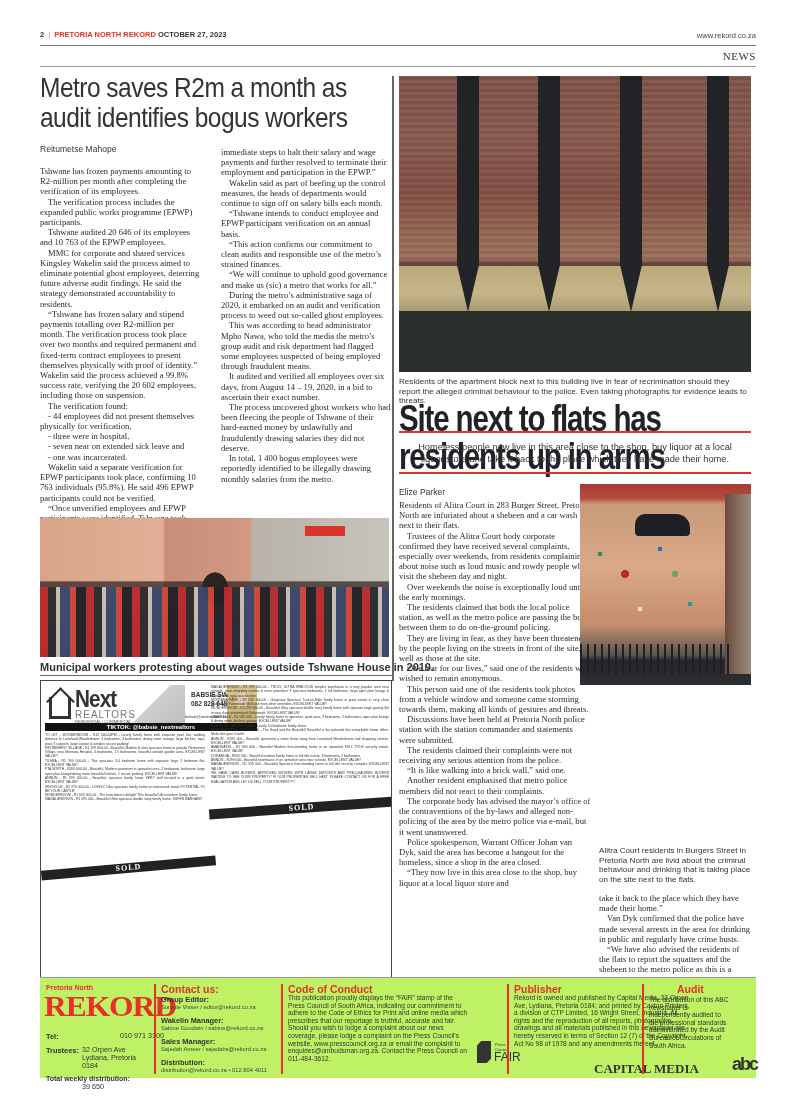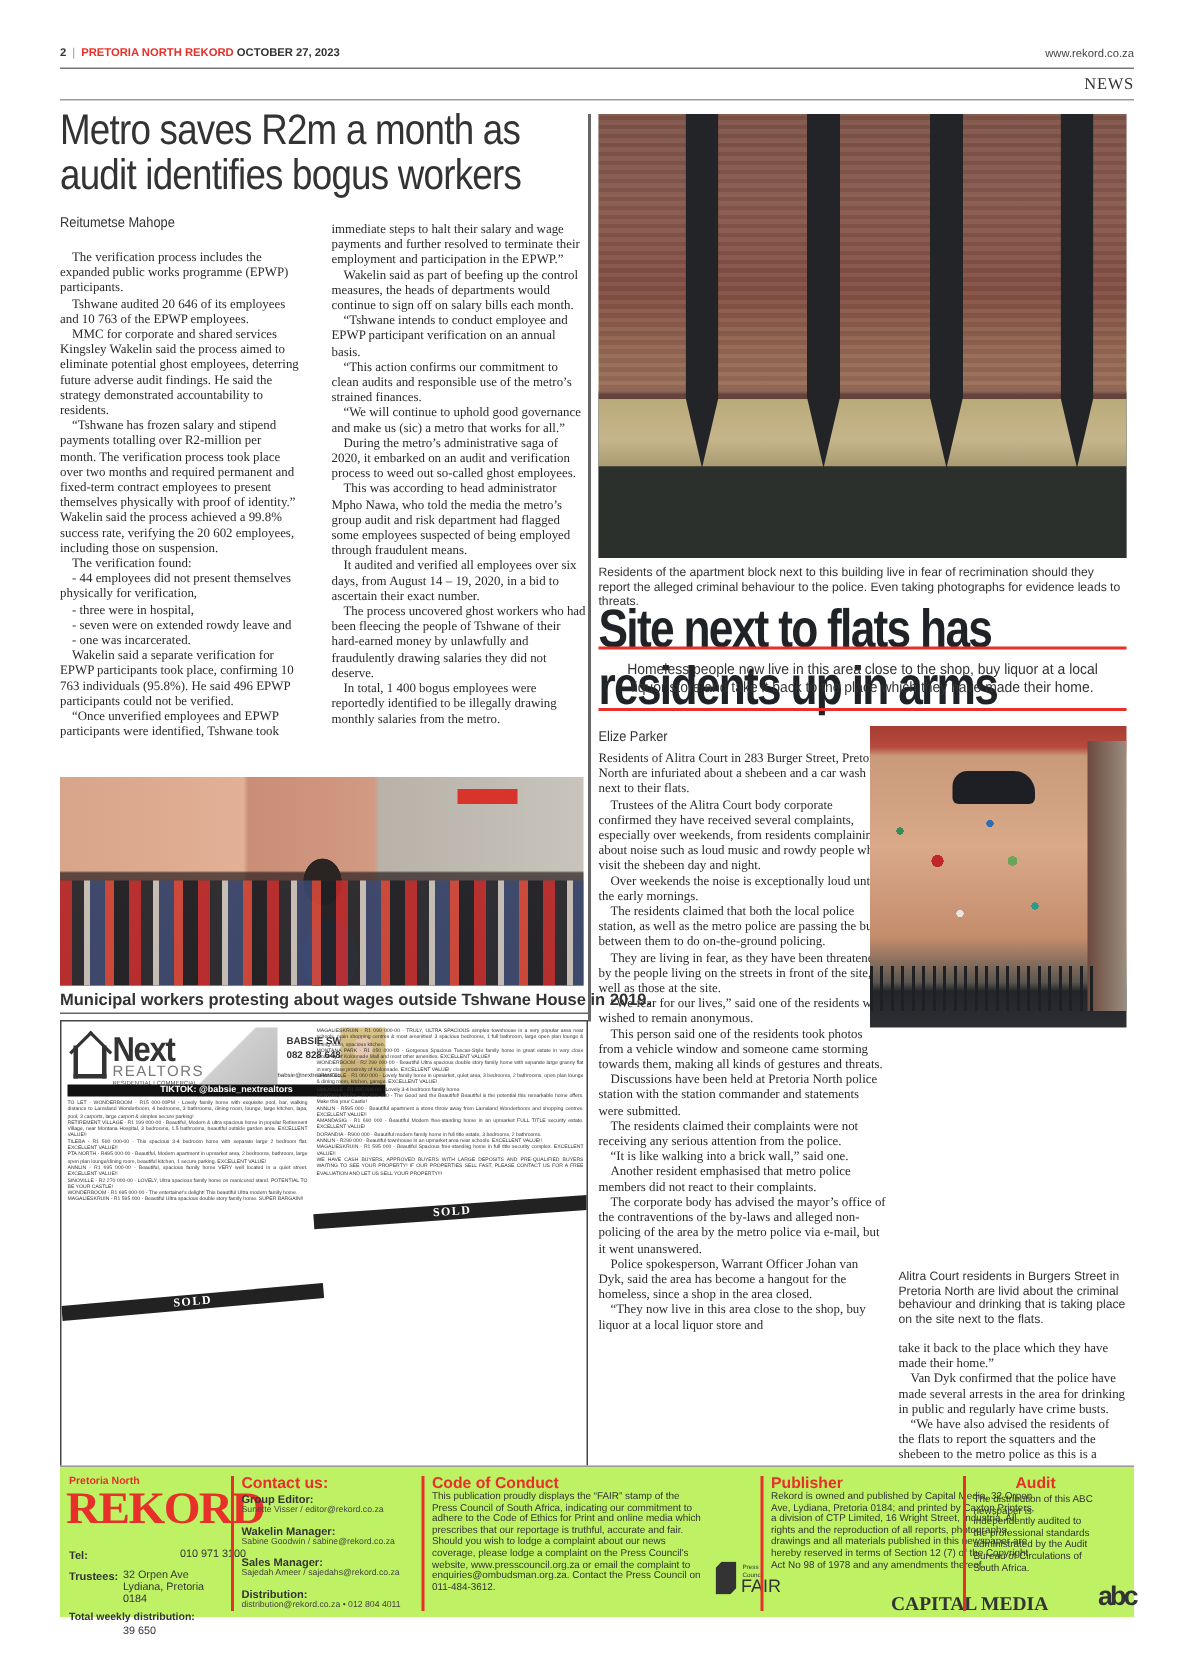--- a/index.html
+++ b/index.html
@@ -112,28 +112,29 @@
 <div class="section">NEWS</div>
 <div class="rule-sec"></div>
 
 <div class="h1">
   <div>Metro saves R2m a month as</div>
   <div>audit identifies bogus workers</div>
 </div>
 <div class="byline">Reitumetse Mahope</div>
 
 <div class="col col1">
+  <p class="first">Tshwane has frozen payments amounting to R2-million per month after completing the verification of its employees.</p>
   <p>The verification process includes the expanded public works programme (EPWP) participants.</p>
   <p>Tshwane audited 20 646 of its employees and 10 763 of the EPWP employees.</p>
   <p>MMC for corporate and shared services Kingsley Wakelin said the process aimed to eliminate potential ghost employees, deterring future adverse audit findings. He said the strategy demonstrated accountability to residents.</p>
   <p>“Tshwane has frozen salary and stipend payments totalling over R2-million per month. The verification process took place over two months and required permanent and fixed-term contract employees to present themselves physically with proof of identity.” Wakelin said the process achieved a 99.8% success rate, verifying the 20 602 employees, including those on suspension.</p>
   <p>The verification found:</p>
   <p>- 44 employees did not present themselves physically for verification,</p>
   <p>- three were in hospital,</p>
-  <p>- seven were on extended rowdy leave and</p>
+  <p>- seven near on extended sick leave and</p>
   <p>- one was incarcerated.</p>
   <p>Wakelin said a separate verification for EPWP participants took place, confirming 10 763 individuals (95.8%). He said 496 EPWP participants could not be verified.</p>
   <p>“Once unverified employees and EPWP participants were identified, Tshwane took</p>
 </div>
 
 <div class="col col2">
   <p class="first">immediate steps to halt their salary and wage payments and further resolved to terminate their employment and participation in the EPWP.”</p>
   <p>Wakelin said as part of beefing up the control measures, the heads of departments would continue to sign off on salary bills each month.</p>
   <p>“Tshwane intends to conduct employee and EPWP participant verification on an annual basis.</p>
   <p>“This action confirms our commitment to clean audits and responsible use of the metro’s strained finances.</p>

